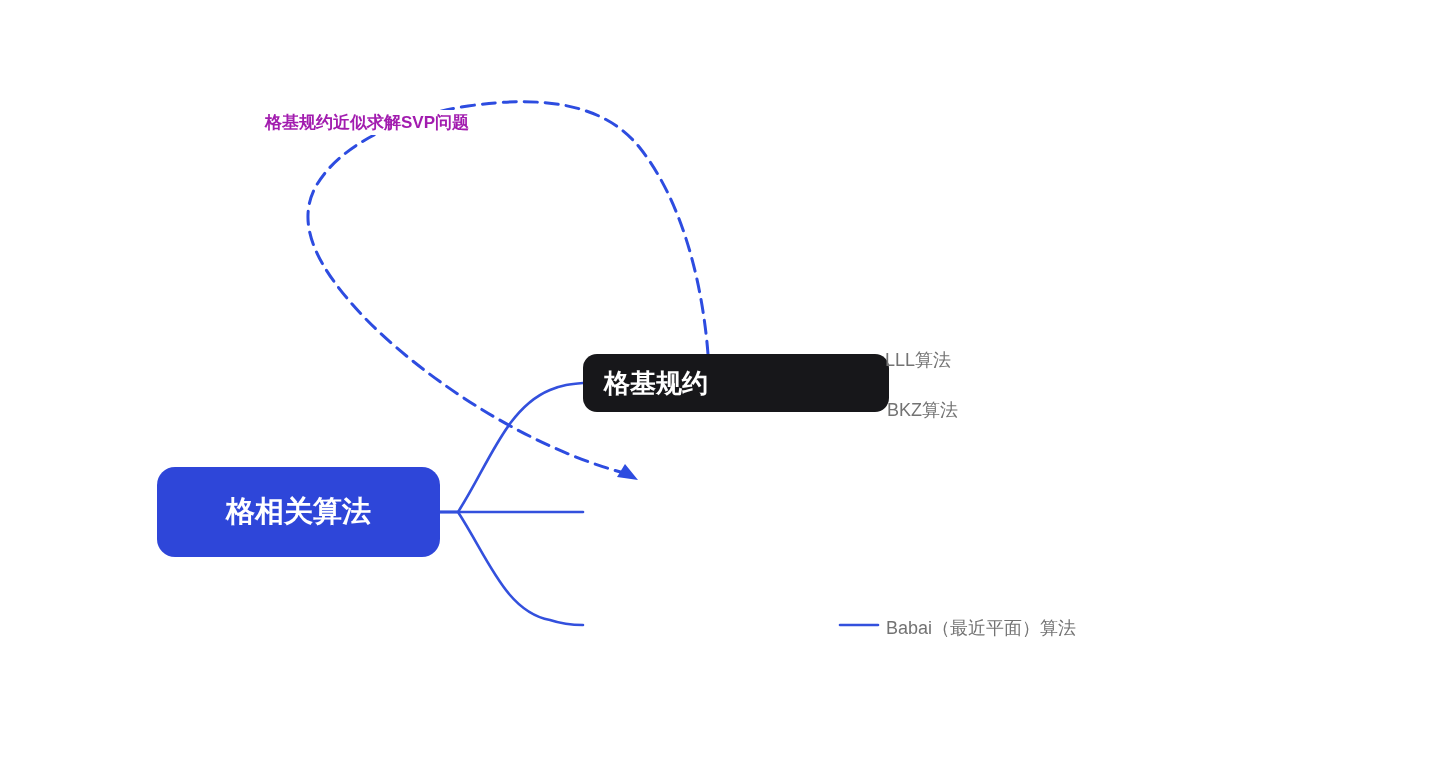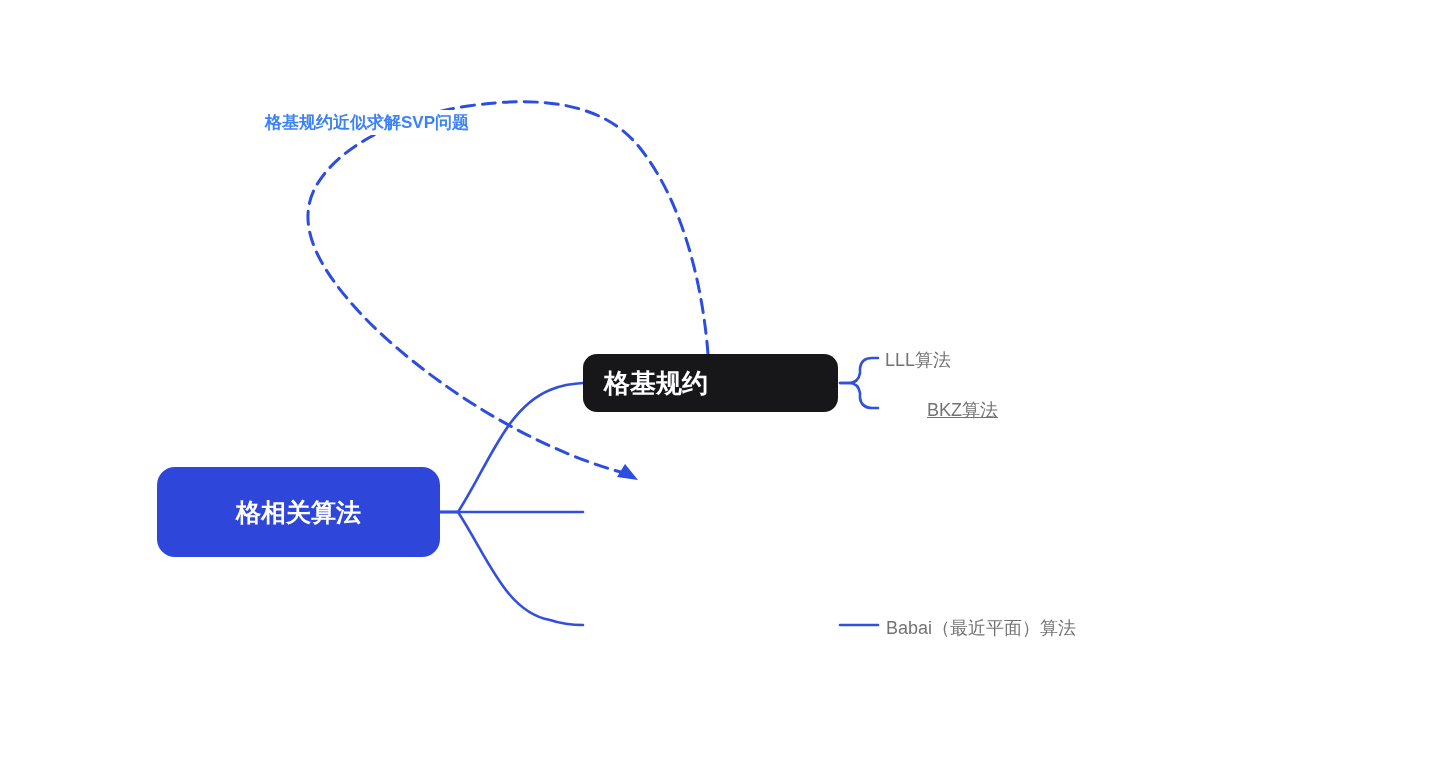--- a/index.html
+++ b/index.html
@@ -31,52 +31,52 @@
     font-weight: bold;
     white-space: nowrap;
   }
   .root-node {
     left: 157px;
     top: 467px;
     width: 283px;
     height: 90px;
     background: #2e46d9;
     border-radius: 18px;
-    font-size: 25px;
+    font-size: 29px;
     justify-content: center;
   }
   .child-node {
     left: 583px;
-    width: 255px;
+    width: 306px;
     height: 58px;
     background: #17171a;
     border-radius: 14px;
     font-size: 26px;
     padding-left: 21px;
   }
   .child-node.child-1 { top: 354px; }
   .child-node.child-2 { top: 483px; }
   .child-node.child-3 { top: 596px; }
   .leaf-label {
     position: absolute;
     font-size: 18px;
     color: #737373;
     white-space: nowrap;
     line-height: 22px;
   }
   .leaf-lll   { left: 885px; top: 349px; }
-  .leaf-bkz   { left: 927px; top: 399px; text-decoration: underline; }
+  .leaf-bkz   { left: 887px; top: 399px; }
   .leaf-babai { left: 886px; top: 617px; text-align: center; }
   .relationship-label {
     position: absolute;
     left: 263px;
     top: 110px;
     font-size: 17px;
     font-weight: bold;
-    color: #3b82f6;
+    color: #a21caf;
     background: #ffffff;
     padding: 1px 2px;
     white-space: nowrap;
   }
 </style>
 </head>
 <body>
 
 <div class="canvas">
 

